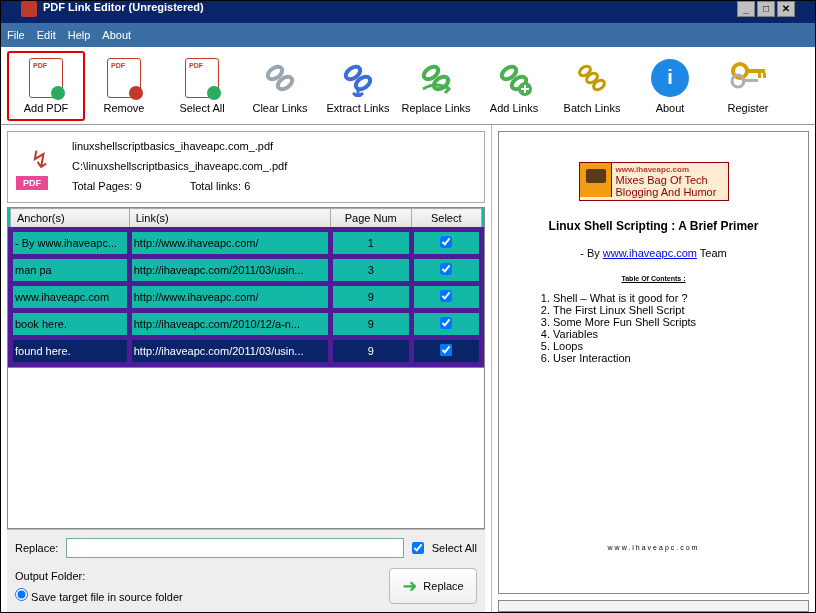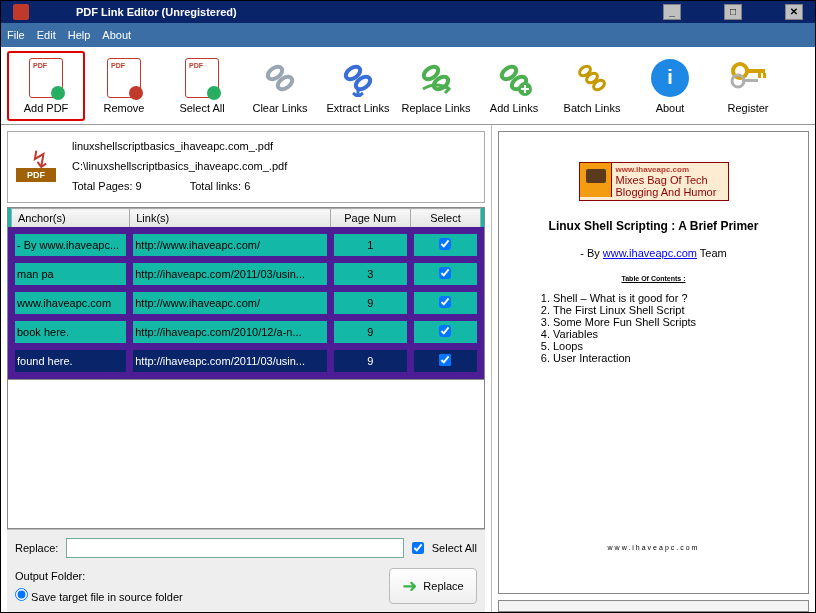--- a/index.html
+++ b/index.html
@@ -1,18 +1,18 @@
 <!DOCTYPE html>
 <html><head>
 <meta charset="utf-8">
 <style>
 * { box-sizing: border-box; margin: 0; padding: 0; font-family: Tahoma, Arial, sans-serif; font-size: 11px; }
 body { background: #fff; width: 816px; height: 613px; overflow: hidden; border: 1px solid #000; }
 
-.titlebar { background: linear-gradient(#0a246a,#0a246a); color: #fff; height: 22px; display: flex; align-items: center; padding: 0 12px; font-weight: bold; font-size: 12px; gap: 41px; }
+.titlebar { background: linear-gradient(#0a246a,#0a246a); color: #fff; height: 22px; display: flex; align-items: flex-start; padding: 0 20px; font-weight: bold; font-size: 12px; }
 .titlebar .spacer { flex: 1; }
 .titlebar .winbtn { width: 18px; height: 16px; background: #c0c0c0; border: 1px solid #808080; margin-left: 2px; display: flex; align-items: center; justify-content: center; color: #000; font-size: 10px; line-height: 1; cursor: default; }
 
 .menubar { background: linear-gradient(#3a6ea5,#3a6ea5); height: 24px; display: flex; align-items: center; padding-left: 6px; gap: 12px; color: #fff; }
 .menubar span { cursor: default; }
 
 .toolbar { background: #fff; height: 78px; display: flex; align-items: center; padding: 4px 6px; border-bottom: 1px solid #999; }
 .toolbtn { width: 78px; height: 70px; display: flex; flex-direction: column; align-items: center; justify-content: center; gap: 4px; font-size: 11px; color: #000; cursor: default; }
 .toolbtn .ticon { width: 40px; height: 40px; display: flex; align-items: center; justify-content: center; }
 .toolbtn.highlighted { border: 2px solid #e00000; border-radius: 3px; }
@@ -27,28 +27,28 @@
 .icon-circle { width: 38px; height: 38px; border-radius: 50%; display: flex; align-items: center; justify-content: center; font-weight: bold; font-size: 20px; color: #fff; }
 
 .content { display: flex; height: 493px; }
 .leftpane { width: 490px; padding: 6px; display: flex; flex-direction: column; }
 .rightpane { flex: 1; padding: 6px; border-left: 1px solid #bbb; display: flex; flex-direction: column; gap: 6px; }
 
 .fileinfo { border: 1px solid #aaa; background: #fff; display: flex; padding: 8px; gap: 10px; margin-bottom: 4px; }
 .fileinfo .bigpdf { width: 46px; height: 54px; position: relative; }
 .fileinfo .bigpdf .body { width: 46px; height: 42px; background: #fff; position: relative; }
 .fileinfo .bigpdf .body::before { content: '↯'; position: absolute; top: 6px; left: 14px; font-size: 24px; color: #c0392b; }
-.fileinfo .bigpdf .band { position: absolute; bottom: 12px; width: 40px; height: 14px; background: #a16207; color: #fff; font-size: 9px; font-weight: bold; text-align: center; line-height: 14px; }
+.fileinfo .bigpdf .band { position: absolute; bottom: 4px; width: 32px; height: 14px; background: #ec4899; color: #fff; font-size: 9px; font-weight: bold; text-align: center; line-height: 14px; }
 .fileinfo .details { flex: 1; display: flex; flex-direction: column; gap: 8px; font-size: 12px; }
 .fileinfo .stats { display: flex; gap: 48px; }
 
 .grid { border: 1px solid #888; background: #14b8a6; flex: 0 0 auto; }
 .grid table { width: 100%; border-collapse: collapse; }
 .grid th { background: linear-gradient(#f8f8f8,#e4e4e4); border: 1px solid #aaa; padding: 3px 6px; text-align: left; font-weight: normal; }
-.grid td { border: 7px solid #4c1d95; padding: 4px 2px; white-space: nowrap; overflow: hidden; text-overflow: ellipsis; }
+.grid td { border: 5px solid #4c1d95; padding: 4px 2px; white-space: nowrap; overflow: hidden; text-overflow: ellipsis; }
 .grid tr.selrow td { background: #0a246a; color: #fff; }
 .grid td.center { text-align: center; }
 .chk { width: 12px; height: 12px; }
 
 .gridspacer { flex: 1; border-left: 1px solid #888; border-right: 1px solid #888; border-bottom: 1px solid #888; }
 
 .bottom { background: #eee; padding: 8px; border-top: 1px solid #bbb; }
 .replace-row { display: flex; align-items: center; gap: 8px; margin-bottom: 10px; }
 .replace-row input[type=text] { flex: 1; height: 20px; border: 1px solid #7a9; padding: 2px 4px; }
 .output-row { display: flex; align-items: center; justify-content: space-between; }

